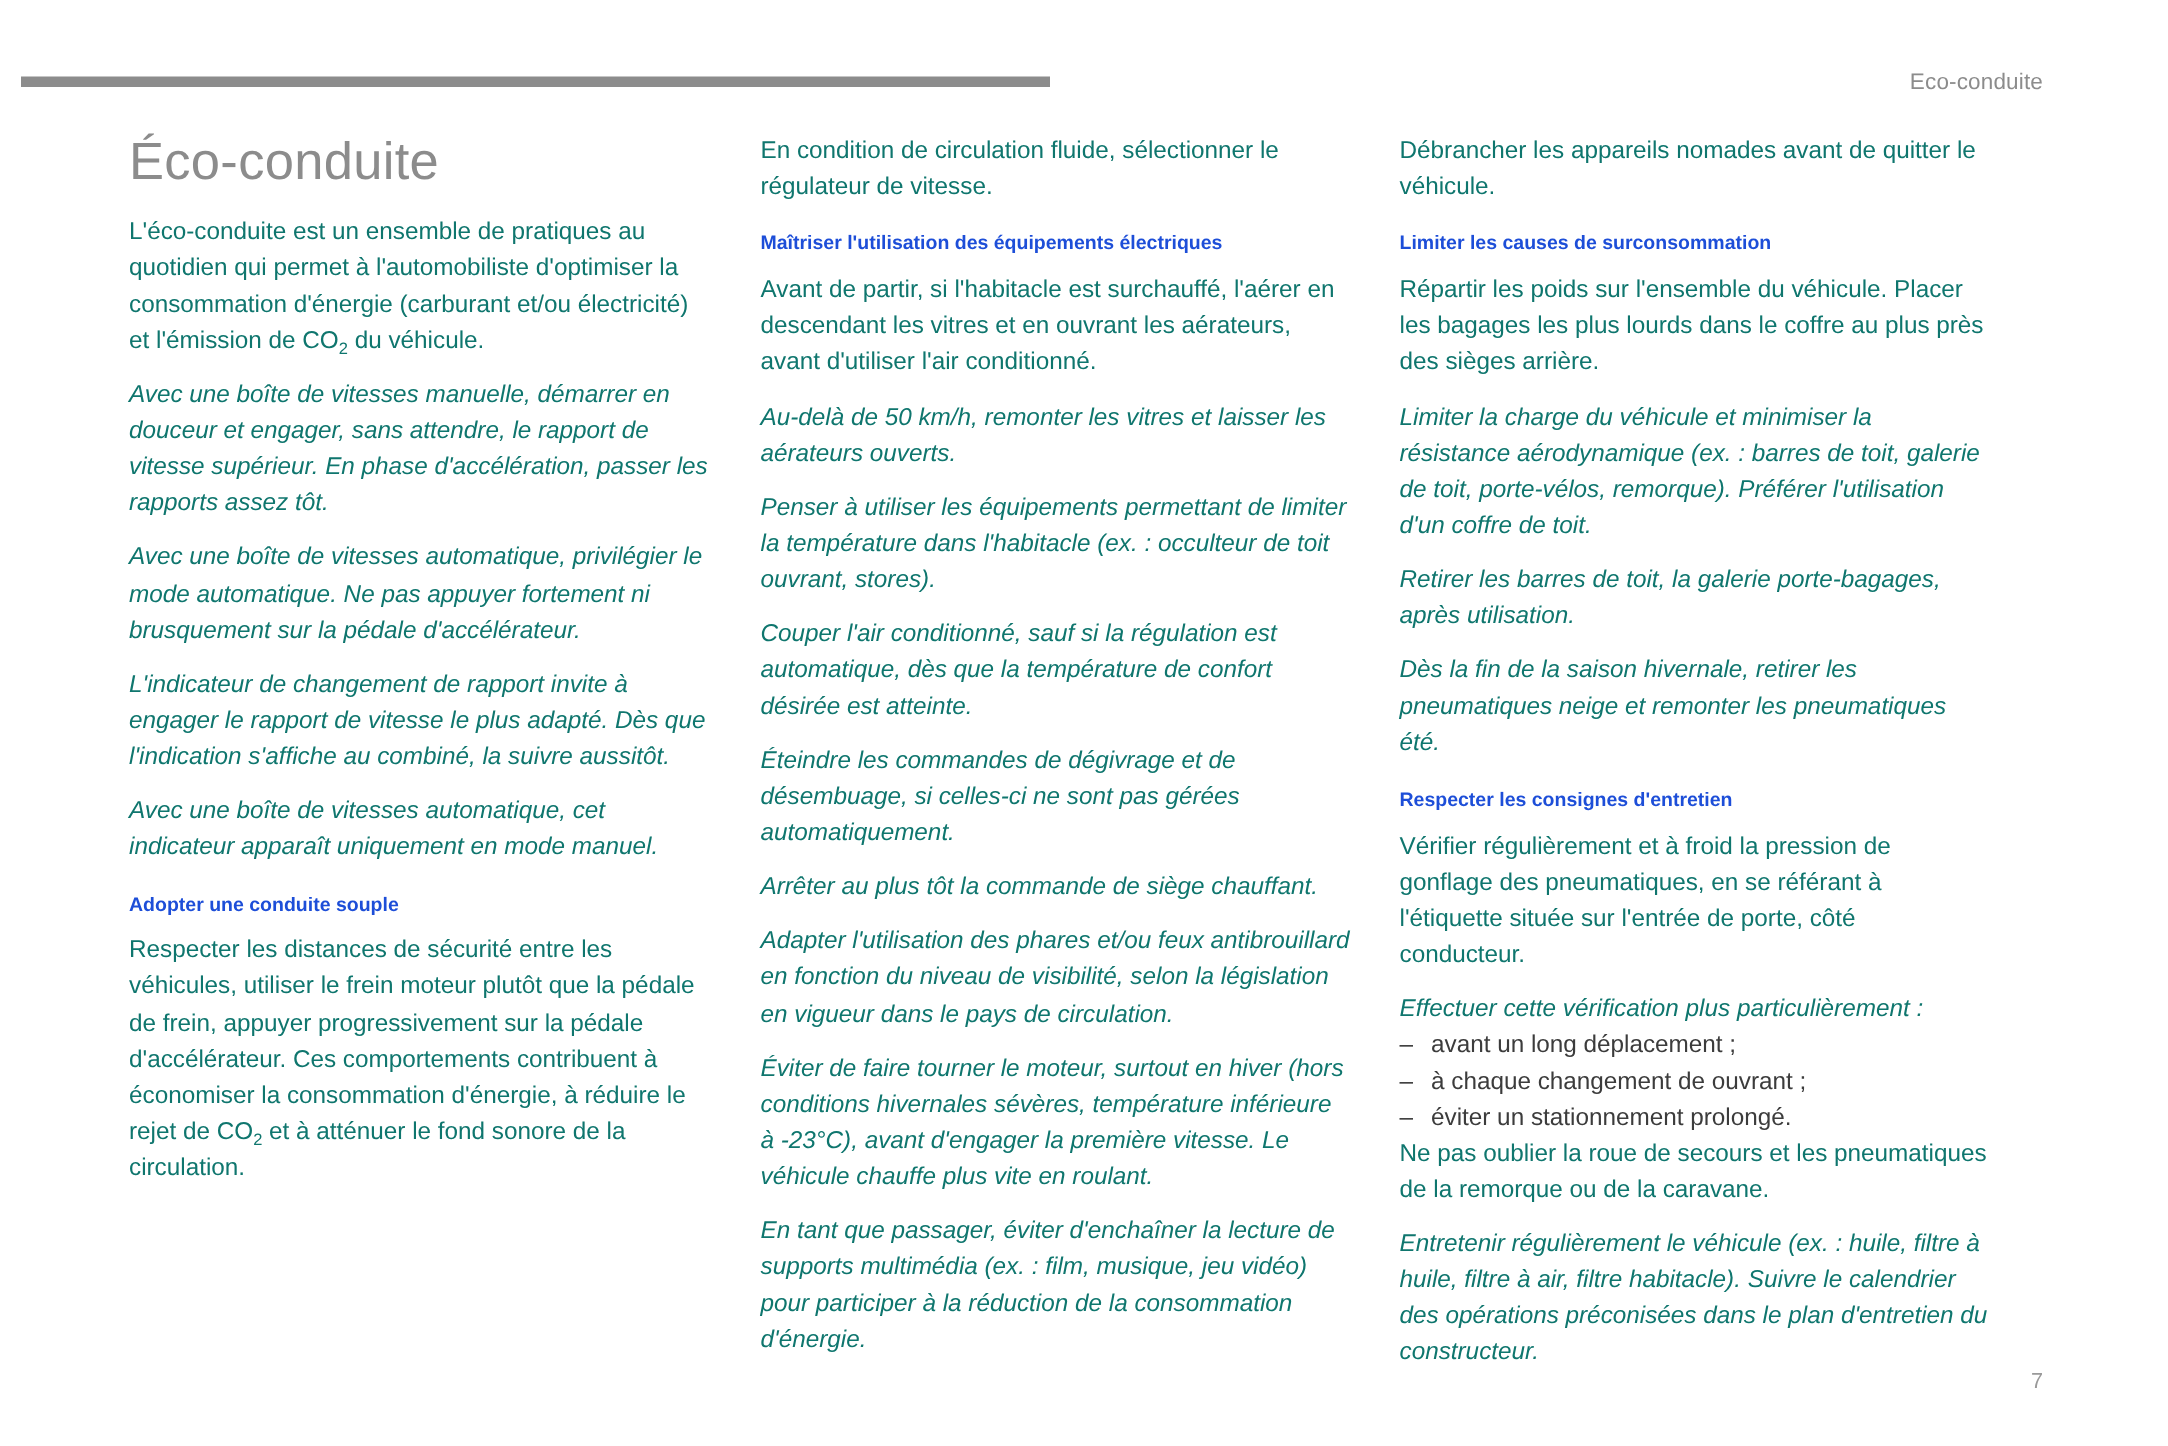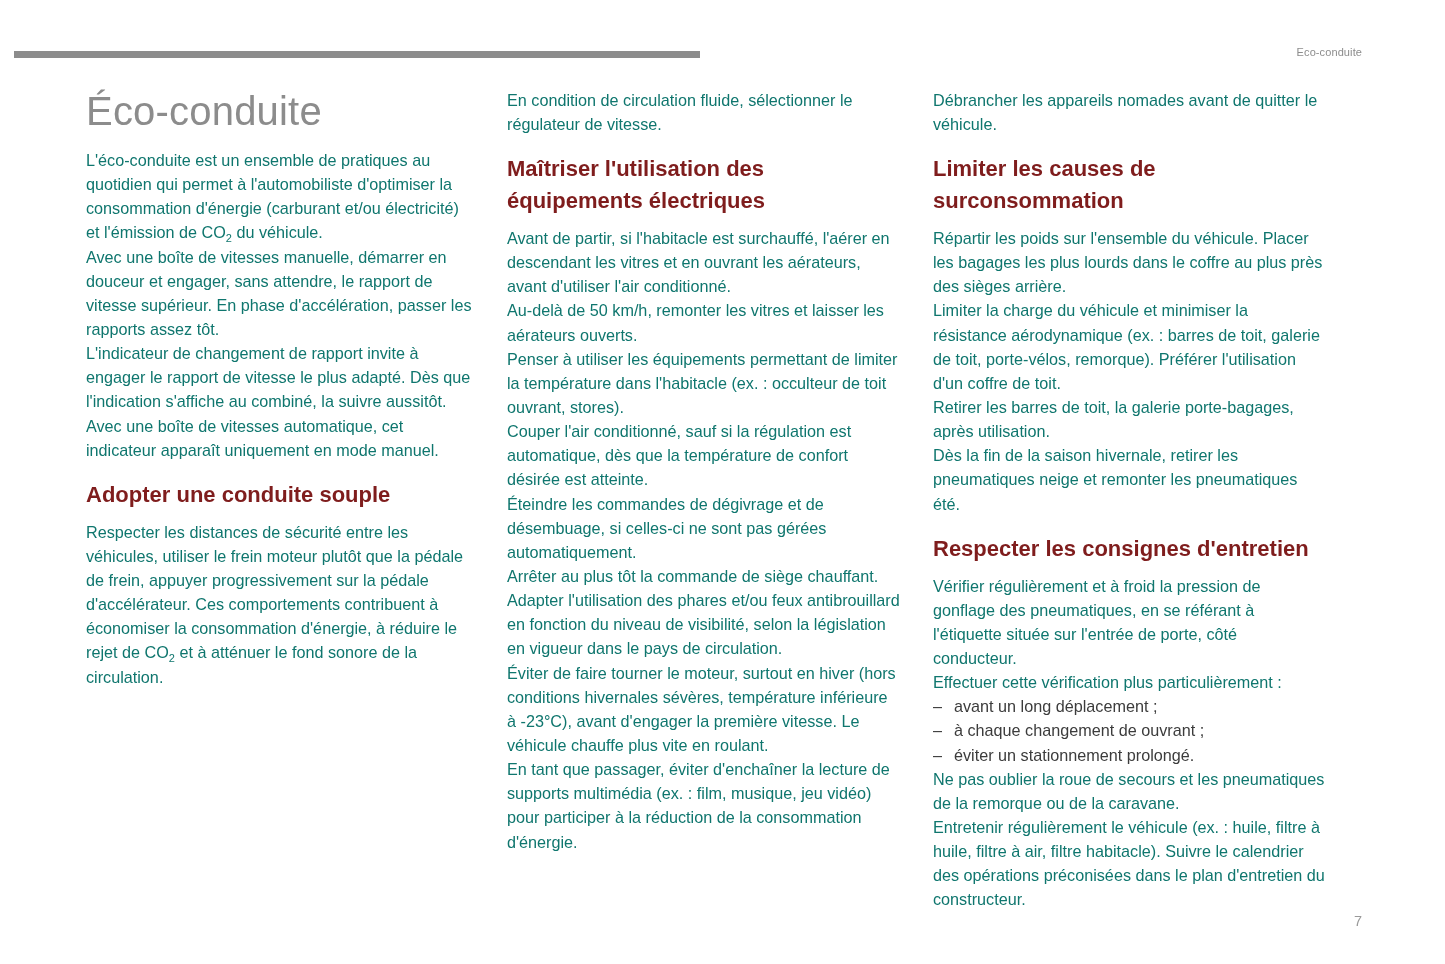--- a/index.html
+++ b/index.html
@@ -34,21 +34,21 @@
     left: 14px;
     top: 5px;
     width: 686px;
     height: 7px;
     background: #8c8c8c;
   }
   .header-title {
     position: absolute;
     right: 83px;
     top: 0px;
-    font-size: 11px;
+    font-size: 15px;
     color: #8c8c8c;
     letter-spacing: 0.1px;
     white-space: nowrap;
   }
   
   .columns {
     position: absolute;
     top: 88px;
     left: 86px;
     width: 1280px;
@@ -56,41 +56,41 @@
     gap: 33px;
   }
   .col {
     width: 388px;
     flex: 0 0 388px;
   }
   .col.c2 { width: 393px; flex: 0 0 393px; }
   .col.c3 { width: 392px; flex: 0 0 392px; }
 
   h1.doc-title {
-    font-size: 40px;
+    font-size: 35px;
     font-weight: normal;
     color: #8c8c8c;
     margin: 0 0 14px 0;
     line-height: 1.15;
     letter-spacing: 0.2px;
   }
   h2.sec {
-    font-size: 22px;
+    font-size: 13px;
     font-weight: bold;
-    color: #7f1d1d;
+    color: #1d4ed8;
     margin: 17px 0 9px 0;
     line-height: 1.45;
   }
   p.para {
     font-size: 16.2px;
     line-height: 1.49;
     margin: 0 0 0 0;
     color: #0f766e;
   }
-  p.para + p.para { margin-top: 0; }
+  p.para + p.para { margin-top: 12px; font-style: italic; }
   sub {
     font-size: 11px;
     vertical-align: baseline;
     position: relative;
     top: 4px;
   }
   .pagenum {
     position: absolute;
     right: 83px;
     bottom: 35px;
@@ -123,20 +123,21 @@
     <div class="header-rule"></div>
     <div class="header-title">Eco-conduite</div>
   </div>
 
   <div class="columns">
 
     <div class="col c1">
       <h1 class="doc-title">Éco-conduite</h1>
       <p class="para"><span>L'éco-conduite est un ensemble de pratiques au quotidien qui permet à l'automobiliste d'optimiser la consommation d'énergie (carburant et/ou électricité) et l'émission de CO</span><sub>2</sub><span> du véhicule.</span></p>
       <p class="para">Avec une boîte de vitesses manuelle, démarrer en douceur et engager, sans attendre, le rapport de vitesse supérieur. En phase d'accélération, passer les rapports assez tôt.</p>
+      <p class="para">Avec une boîte de vitesses automatique, privilégier le mode automatique. Ne pas appuyer fortement ni brusquement sur la pédale d'accélérateur.</p>
       <p class="para">L'indicateur de changement de rapport invite à engager le rapport de vitesse le plus adapté. Dès que l'indication s'affiche au combiné, la suivre aussitôt.</p>
       <p class="para">Avec une boîte de vitesses automatique, cet indicateur apparaît uniquement en mode manuel.</p>
       <h2 class="sec">Adopter une conduite souple</h2>
       <p class="para"><span>Respecter les distances de sécurité entre les véhicules, utiliser le frein moteur plutôt que la pédale de frein, appuyer progressivement sur la pédale d'accélérateur. Ces comportements contribuent à économiser la consommation d'énergie, à réduire le rejet de CO</span><sub>2</sub><span> et à atténuer le fond sonore de la circulation.</span></p>
     </div>
 
     <div class="col c2">
       <p class="para">En condition de circulation fluide, sélectionner le régulateur de vitesse.</p>
       <h2 class="sec">Maîtriser l'utilisation des équipements électriques</h2>
       <p class="para">Avant de partir, si l'habitacle est surchauffé, l'aérer en descendant les vitres et en ouvrant les aérateurs, avant d'utiliser l'air conditionné.</p>

